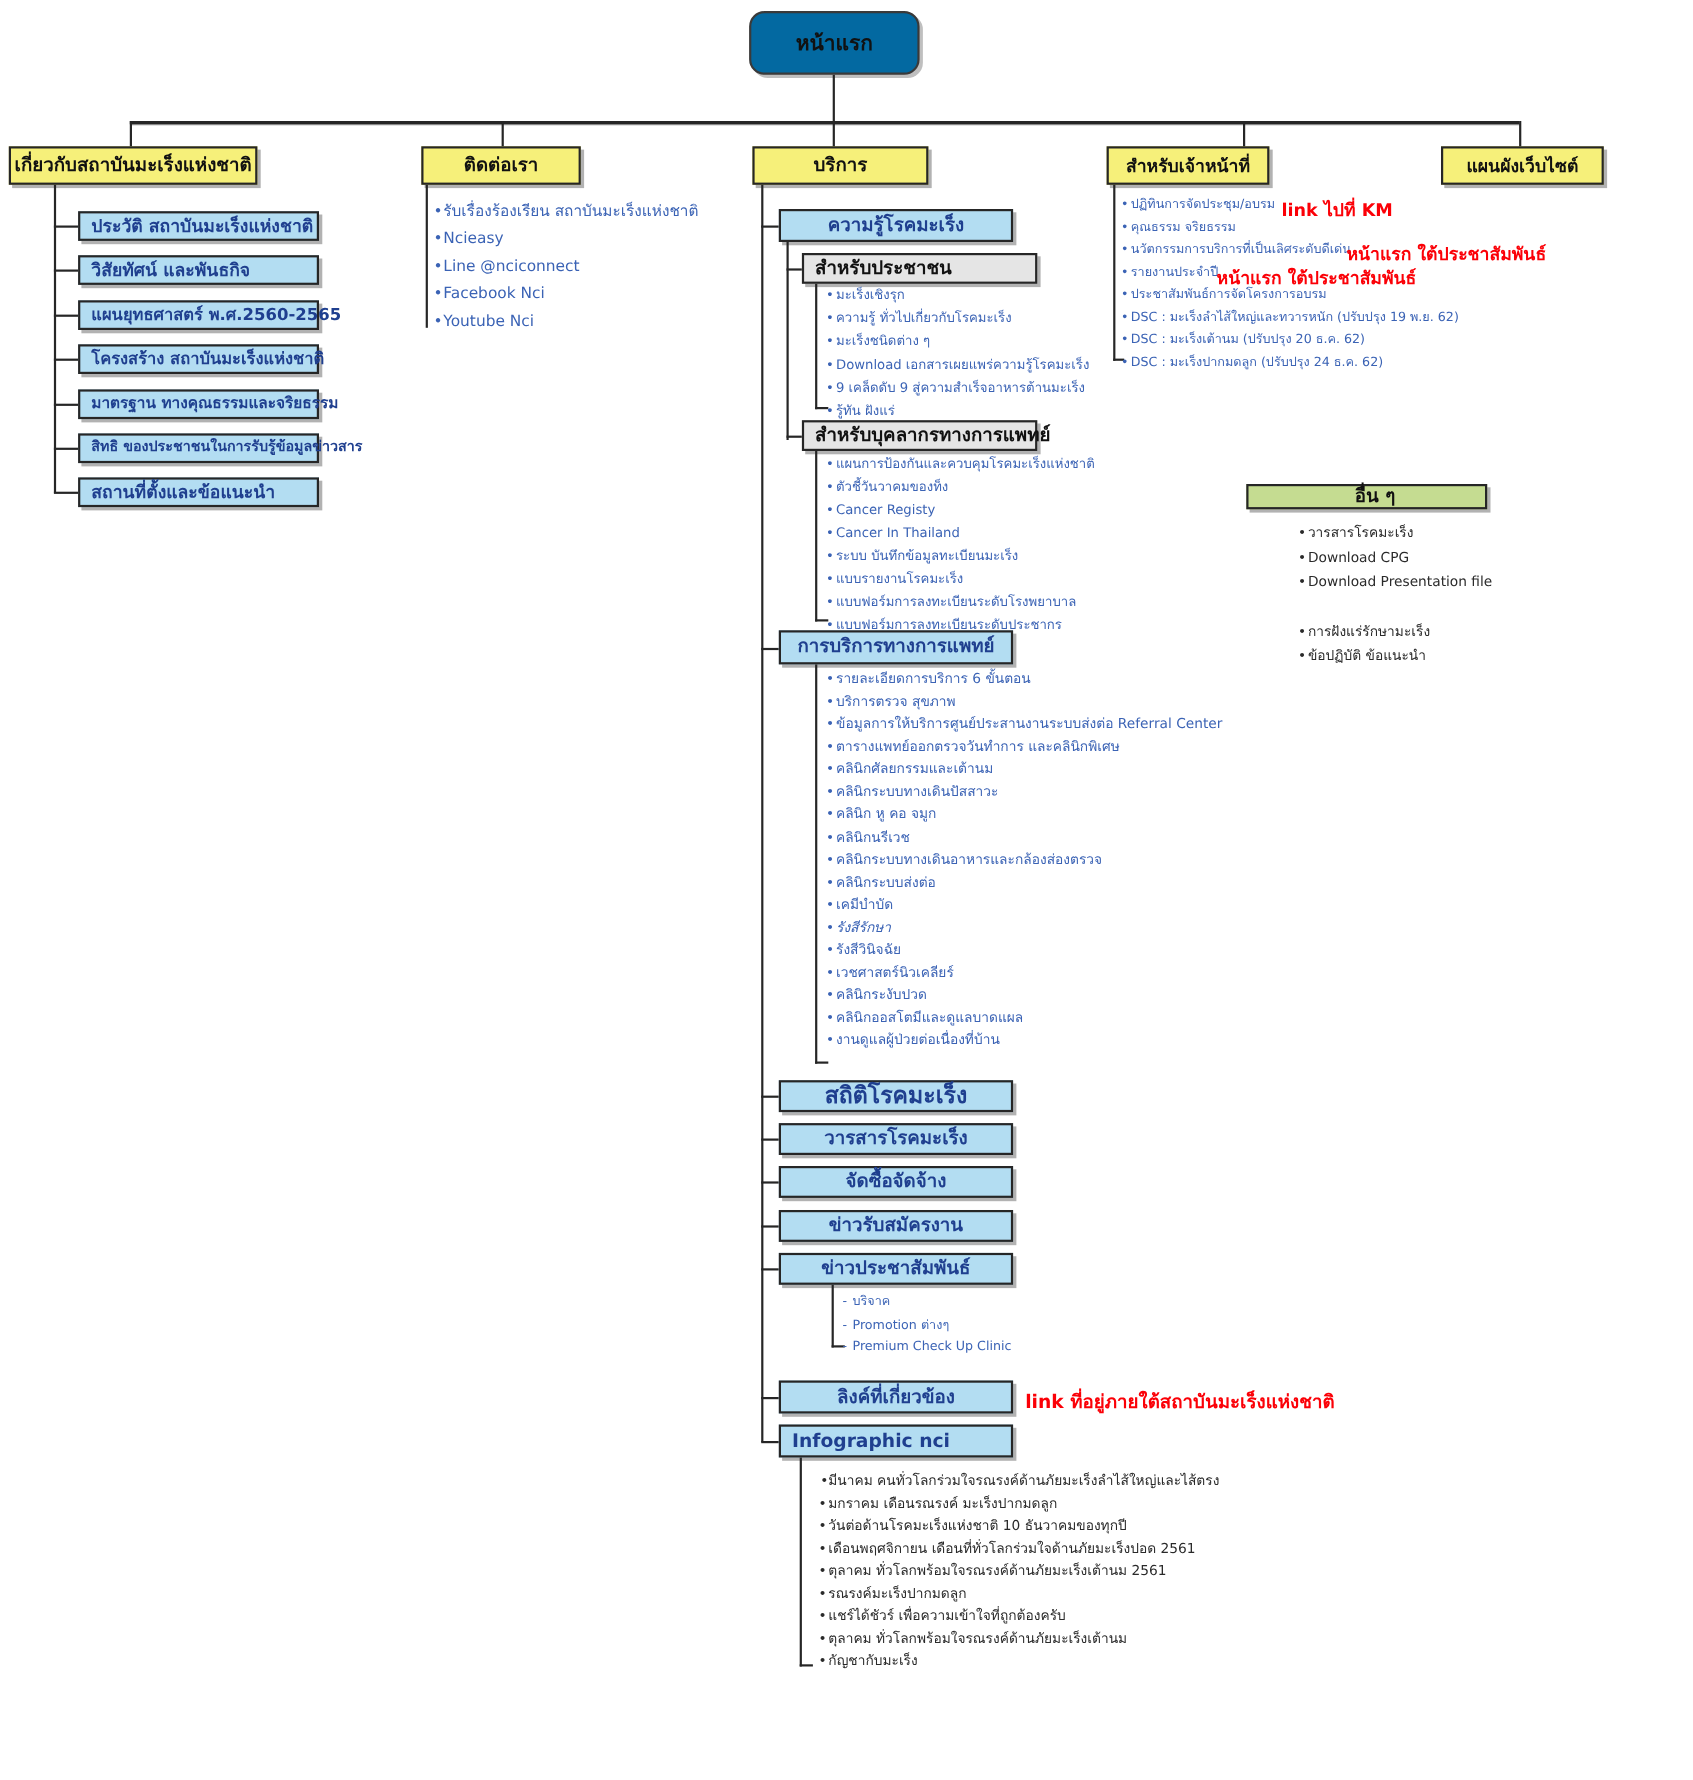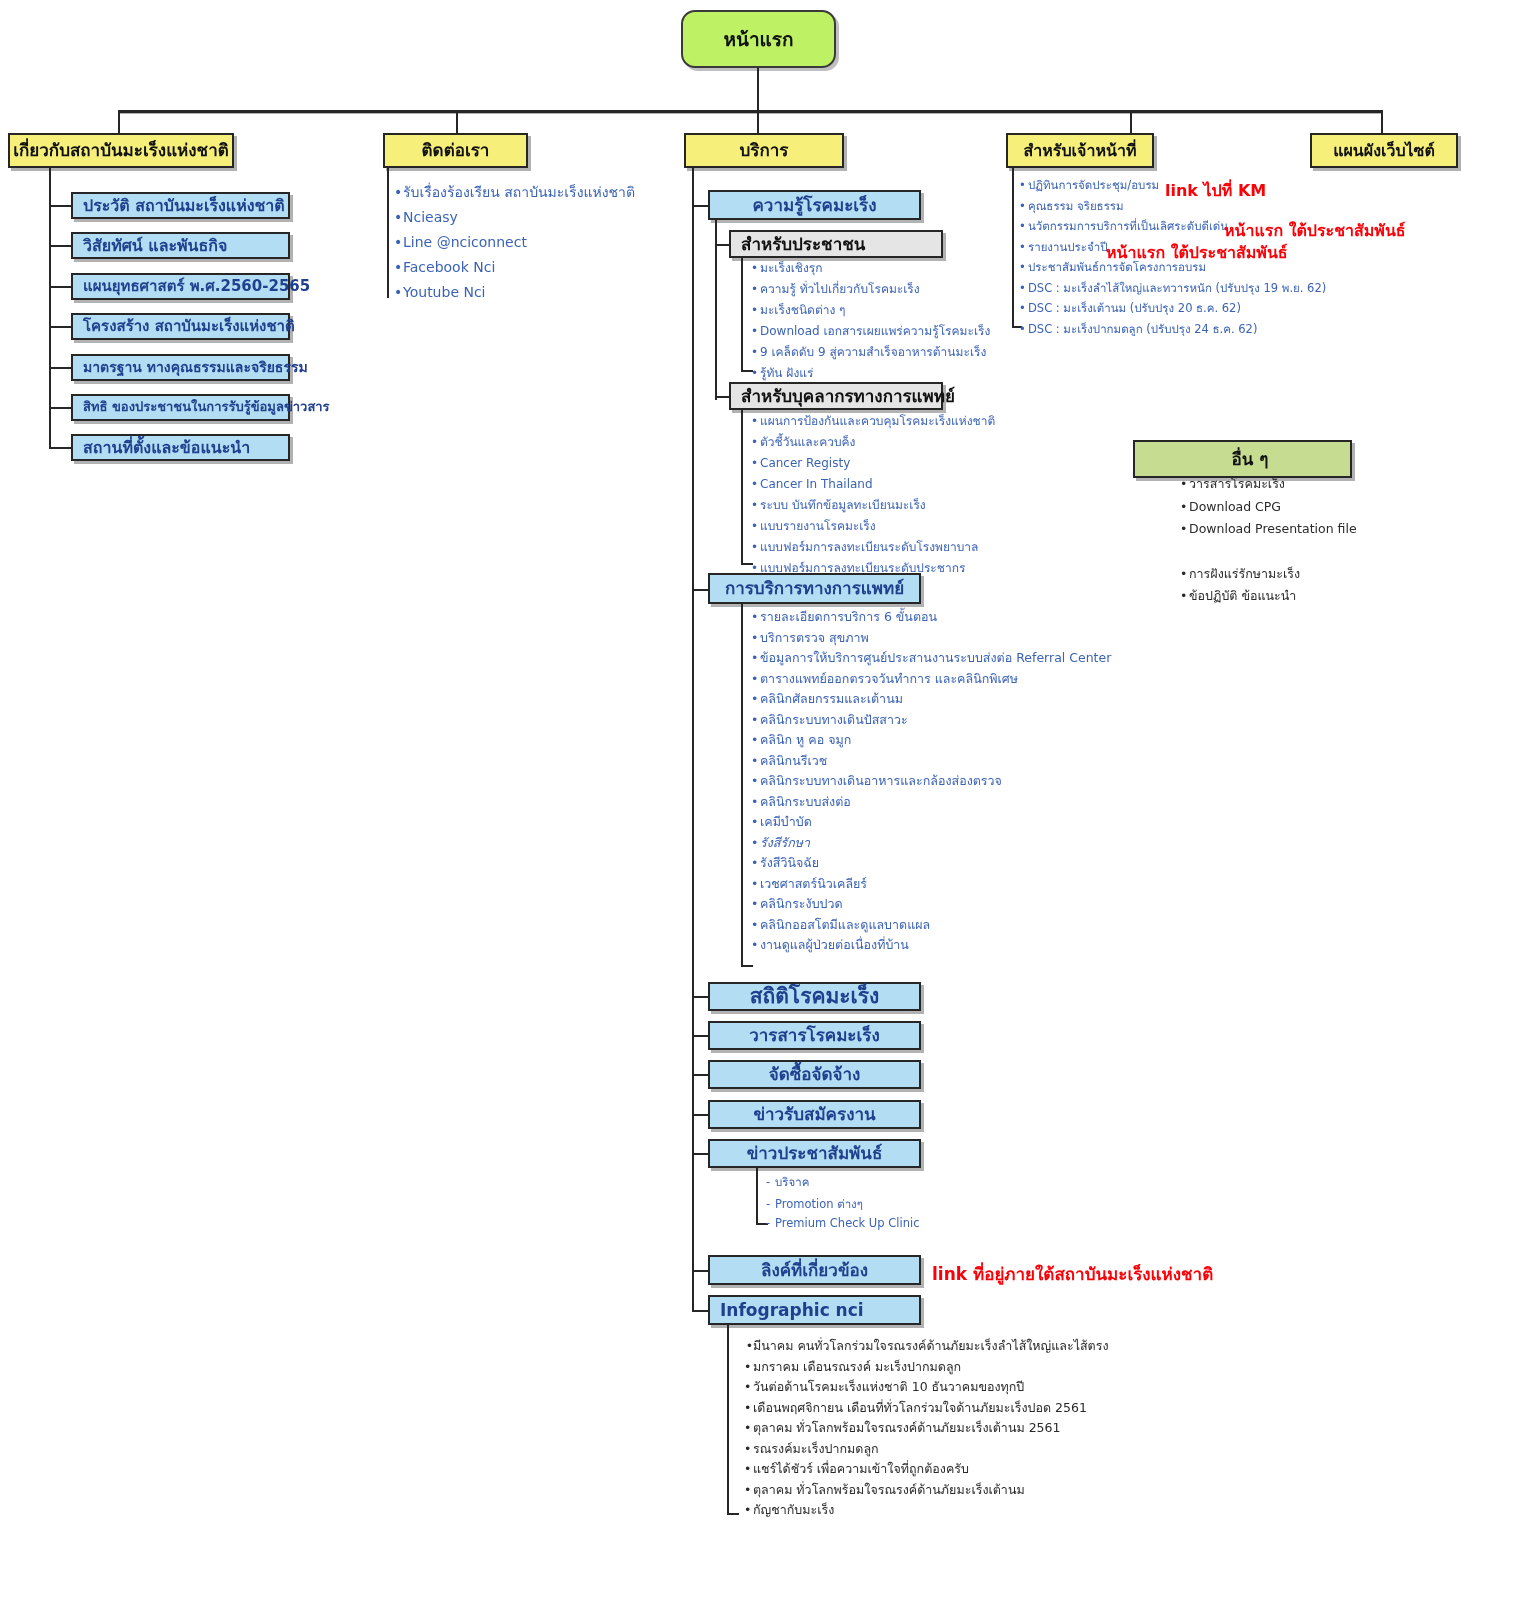--- a/index.html
+++ b/index.html
@@ -25,21 +25,21 @@
     align-items:center;
     color:#111;
     font-weight:bold;
     line-height:1.1;
     white-space:nowrap;
   }
   .box.center{justify-content:center;}
   .box.left{justify-content:flex-start;padding-left:10px;}
 
   .root{
-    background:#bef264;
+    background:#0369a1;
     border:2px solid #3a3a3a;
     border-radius:14px;
     box-shadow:3px 3px 0 rgba(0,0,0,0.25);
   }
   .yellow{background:#f6f07a;}
   .blue{background:#b3ddf2;color:#1f3f8f;}
   .orange{background:#e5e5e5;color:#111;}
   .green{background:#c5dc91;color:#111;}
 
   
@@ -180,21 +180,21 @@
   <div class="ln lnh" style="left:715px;top:396px;width:14px;height:2px;"></div>
   <div class="box orange left" style="left:729px;top:382px;width:214px;height:28px;font-size:17px;">
     <span>สำหรับบุคลากรทางการแพทย์</span>
   </div>
 
   <div class="ln lnv" style="left:741px;top:410px;width:2px;height:155px;"></div>
   <div class="ln lnh" style="left:741px;top:563px;width:12px;height:2px;"></div>
 
   <div class="list" style="left:751px;top:415px;font-size:12px;">
     <div class="li" style="margin-bottom:9px;"><span class="bul">•</span><span>แผนการป้องกันและควบคุมโรคมะเร็งแห่งชาติ</span></div>
-    <div class="li" style="margin-bottom:9px;"><span class="bul">•</span><span>ตัวชี้วันและควบค็ง</span></div>
+    <div class="li" style="margin-bottom:9px;"><span class="bul">•</span><span>ตัวชี้วันวาคมของท็ง</span></div>
     <div class="li" style="margin-bottom:9px;"><span class="bul">•</span><span>Cancer Registy</span></div>
     <div class="li" style="margin-bottom:9px;"><span class="bul">•</span><span>Cancer In Thailand</span></div>
     <div class="li" style="margin-bottom:9px;"><span class="bul">•</span><span>ระบบ บันทึกข้อมูลทะเบียนมะเร็ง</span></div>
     <div class="li" style="margin-bottom:9px;"><span class="bul">•</span><span>แบบรายงานโรคมะเร็ง</span></div>
     <div class="li" style="margin-bottom:9px;"><span class="bul">•</span><span>แบบฟอร์มการลงทะเบียนระดับโรงพยาบาล</span></div>
     <div class="li"><span class="bul">•</span><span>แบบฟอร์มการลงทะเบียนระดับประชากร</span></div>
   </div>
 
   <div class="ln lnh" style="left:692px;top:589px;width:16px;height:2px;"></div>
   <div class="box blue center" style="left:708px;top:573px;width:213px;height:31px;font-size:17px;">
@@ -290,21 +290,21 @@
     <div class="li" style="margin-bottom:9px;"><span class="bul">•</span><span>ปฏิทินการจัดประชุม/อบรม</span></div>
     <div class="li" style="margin-bottom:9px;"><span class="bul">•</span><span>คุณธรรม จริยธรรม</span></div>
     <div class="li" style="margin-bottom:9px;"><span class="bul">•</span><span>นวัตกรรมการบริการที่เป็นเลิศระดับดีเด่น</span></div>
     <div class="li" style="margin-bottom:9px;"><span class="bul">•</span><span>รายงานประจำปี</span></div>
     <div class="li" style="margin-bottom:9px;"><span class="bul">•</span><span>ประชาสัมพันธ์การจัดโครงการอบรม</span></div>
     <div class="li" style="margin-bottom:9px;"><span class="bul">•</span><span>DSC : มะเร็งลำไส้ใหญ่และทวารหนัก (ปรับปรุง 19 พ.ย. 62)</span></div>
     <div class="li" style="margin-bottom:9px;"><span class="bul">•</span><span>DSC : มะเร็งเต้านม (ปรับปรุง 20 ธ.ค. 62)</span></div>
     <div class="li"><span class="bul">•</span><span>DSC : มะเร็งปากมดลูก (ปรับปรุง 24 ธ.ค. 62)</span></div>
   </div>
 
-  <div class="box green center" style="left:1133px;top:440px;width:219px;height:38px;font-size:17px;padding-left:15px;">
+  <div class="box green center" style="left:1133px;top:440px;width:219px;height:23px;font-size:17px;padding-left:15px;">
     <span>อื่น ๆ</span>
   </div>
 
   <div class="list dark" style="left:1180px;top:478px;font-size:12.5px;">
     <div class="li" style="margin-bottom:10px;"><span class="bul">•</span><span>วารสารโรคมะเร็ง</span></div>
     <div class="li" style="margin-bottom:10px;"><span class="bul">•</span><span>Download CPG</span></div>
     <div class="li" style="margin-bottom:10px;"><span class="bul">•</span><span>Download Presentation file</span></div>
     <div class="li" style="margin-bottom:10px;height:12px;"><span></span></div>
     <div class="li" style="margin-bottom:10px;"><span class="bul">•</span><span>การฝังแร่รักษามะเร็ง</span></div>
     <div class="li"><span class="bul">•</span><span>ข้อปฏิบัติ ข้อแนะนำ</span></div>

